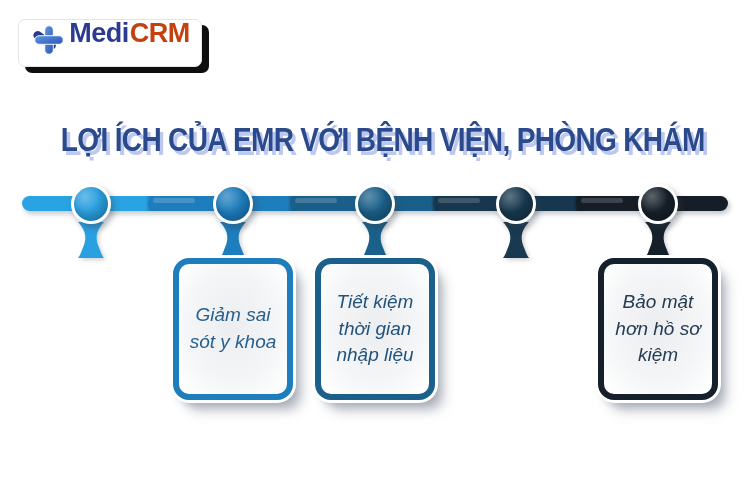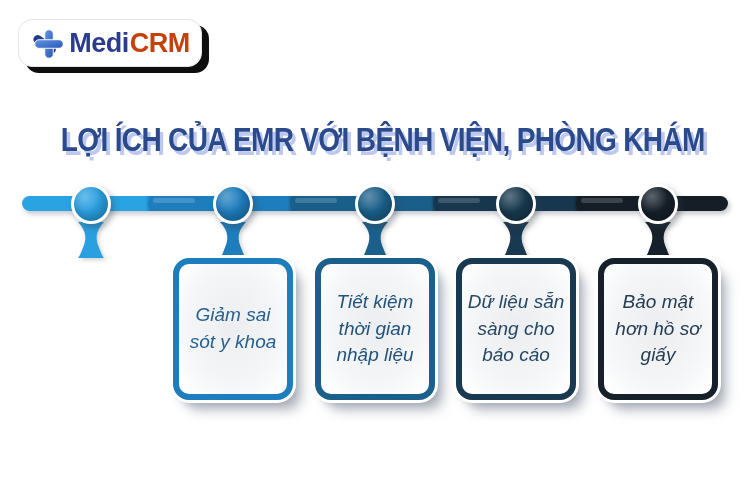--- a/index.html
+++ b/index.html
@@ -3,23 +3,23 @@
 <meta charset="utf-8">
 <style>
   html,body{margin:0;padding:0;background:#ffffff;}
   .page{
     position:relative;width:750px;height:500px;background:#ffffff;overflow:hidden;
     font-family:"Liberation Sans","DejaVu Sans",sans-serif;
   }
   
   .logo-card{
     position:absolute;left:18px;top:19px;width:182px;height:46px;
-    background:#ffffff;border:1px solid #e2e4e8;border-radius:14px;
+    background:#ffffff;border:1px solid #e2e4e8;border-radius:7px;
     box-shadow:7px 6px 0 0 #0e0e0e;
-    display:flex;align-items:center;justify-content:center;gap:1px;
+    display:flex;align-items:flex-start;justify-content:center;gap:1px;
   }
   .logo-cross{width:38px;height:38px;flex:0 0 auto;margin-top:1px;}
   .logo-text{font-weight:bold;font-size:27px;letter-spacing:-0.5px;line-height:1;}
   
   .title-wrap{position:absolute;left:4px;top:122px;width:750px;text-align:center;}
   .title{
     display:inline-block;white-space:nowrap;
     font-weight:800;font-size:33px;letter-spacing:-0.8px;line-height:1.1;
     transform:scaleX(0.85);transform-origin:50% 50%;
   }
@@ -127,24 +127,19 @@
 
   <div class="card c2" style="--c: #1b608a; --txt: #22537b;">
     <div class="card-text">Tiết kiệm
 thời gian
 nhập liệu</div>
   </div>
   <div class="card c1" style="--c: #1e7dbd; --txt: #27608e;">
     <div class="card-text">Giảm sai
 sót y khoa</div>
   </div>
-  <div class="card c3" style="--c: #18394f; --txt: #274763;">
-    <div class="card-text">Dữ liệu sẵn
-sàng cho
-báo cáo</div>
-  </div>
   <div class="card c4" style="--c: #16202a; --txt: #253c52;">
     <div class="card-text">Bảo mật
 hơn hồ sơ
-giấy</div>
+kiệm</div>
   </div>
 
 </div>
 
 </body></html>

